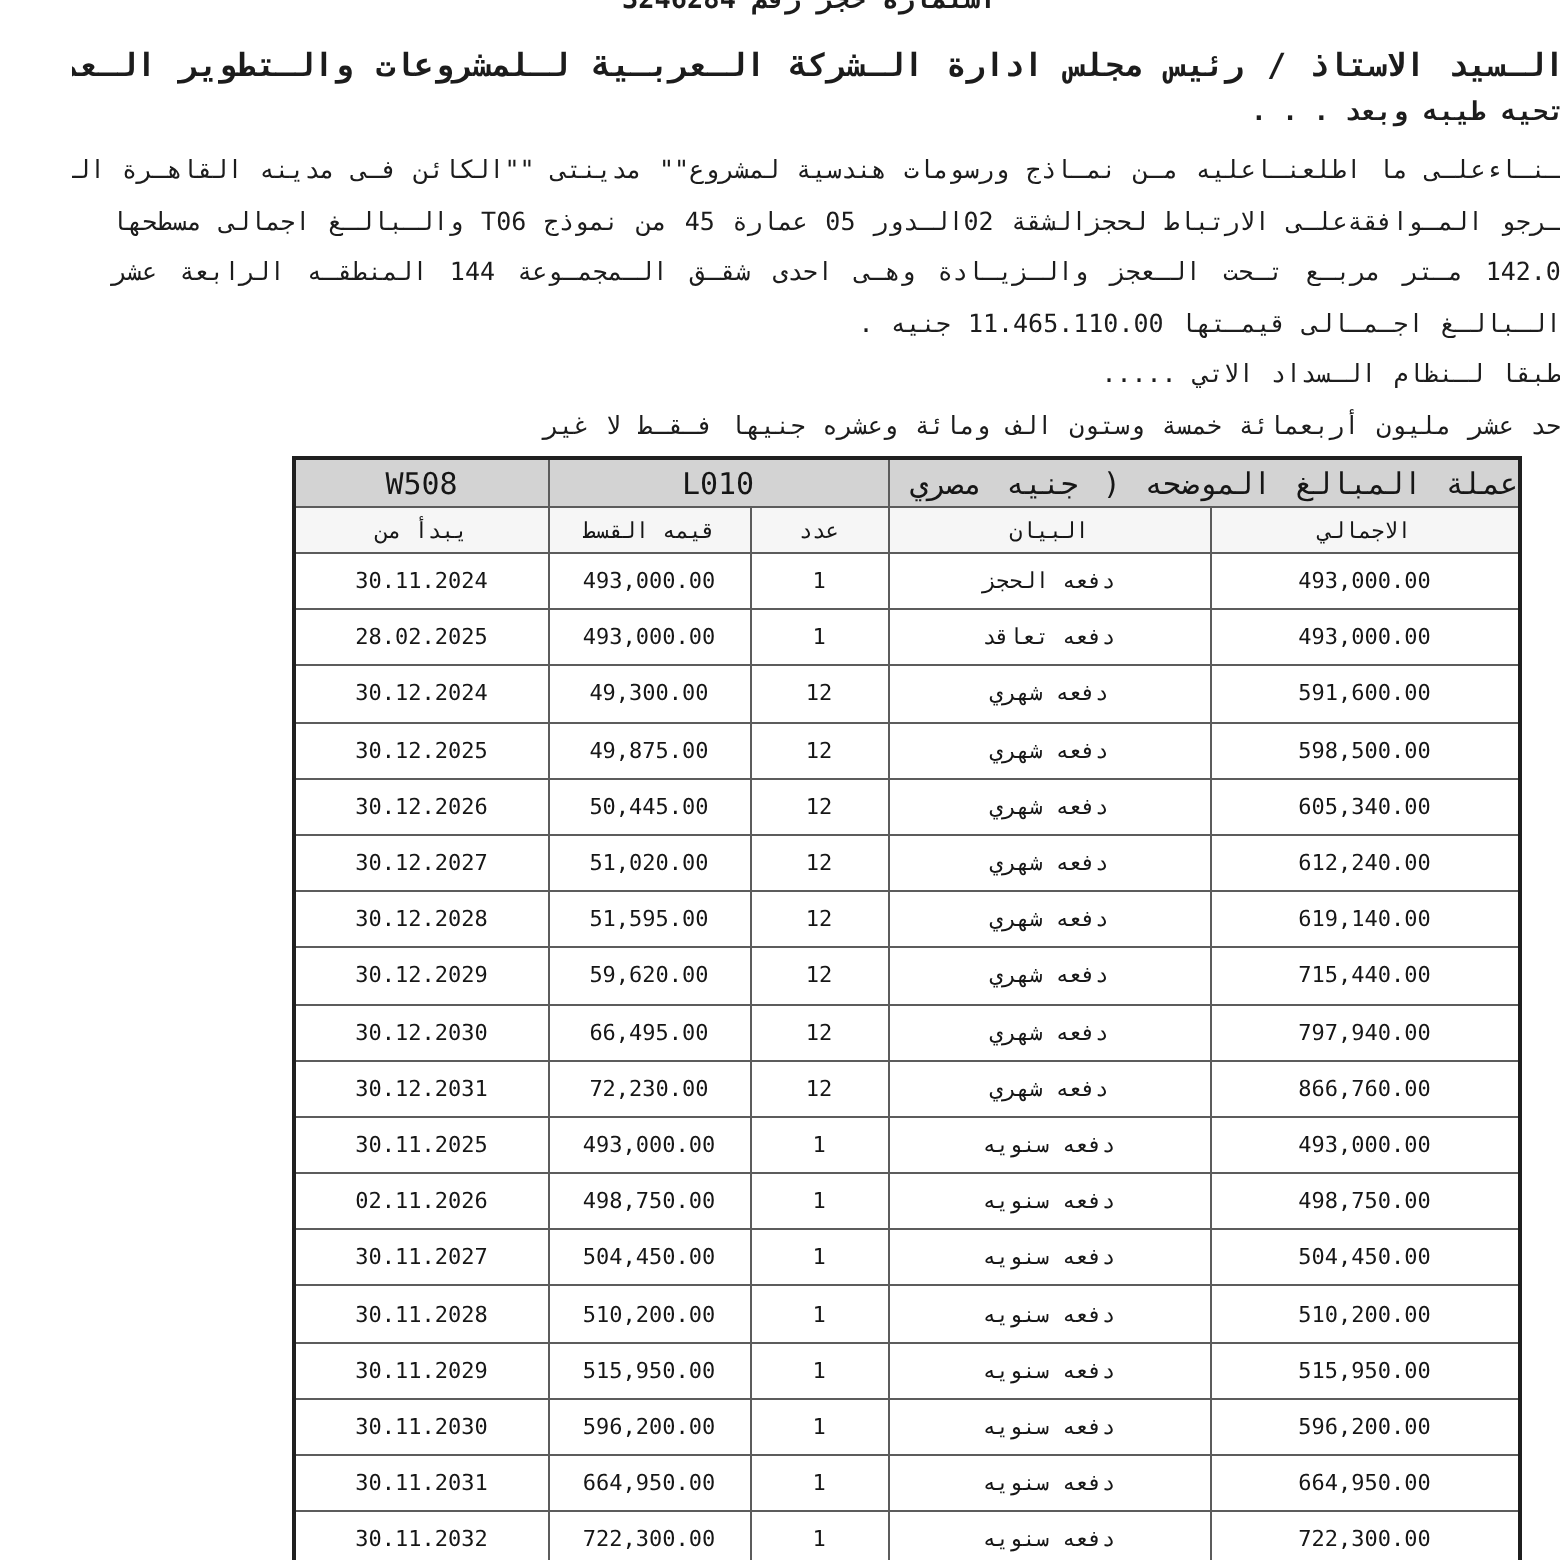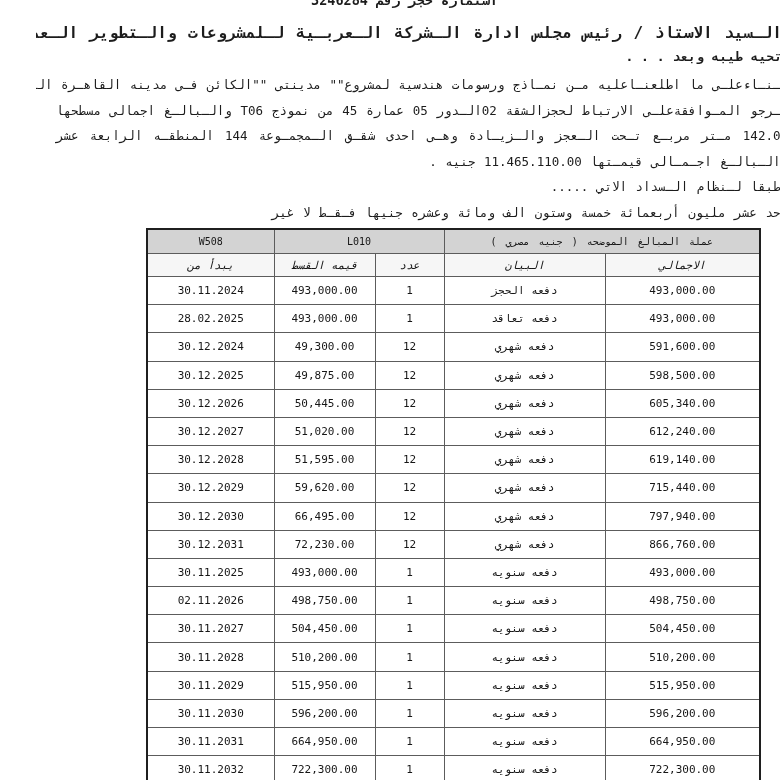--- a/index.html
+++ b/index.html
@@ -38,22 +38,22 @@
     border-collapse:collapse; table-layout:fixed; direction:rtl;
     font-family:"DejaVu Sans Mono","DejaVu Sans",sans-serif;
     font-size:11px; color:#161616;
     border:2px solid #1f1f1f;
   }
   table.sched th, table.sched td {
     border:1px solid #5c5c5c; padding:0; text-align:center;
     vertical-align:middle; font-weight:normal; overflow:hidden;
     white-space:nowrap;
   }
-  tr.group-row th { background:#d3d3d3; height:23px; font-size:10px; word-spacing:3px; }
-  tr.col-row th   { background:#f6f6f6; height:22px;font-style:italic; }
+  tr.group-row th { background:#d3d3d3; height:23px; font-size:15px; word-spacing:3px; }
+  tr.col-row th   { background:#f6f6f6; height:22px; }
   tbody.sched-body td { background:#ffffff; height:27.2px; }
 </style>
 </head>
 <body>
 
 <div class="page">
 
   <div class="doc-title">استمارة حجز رقم 3246284</div>
 
   <div class="addressee">الـسيد الاستاذ / رئيس مجلس ادارة الـشركة الـعربـية لـلمشروعات والـتطوير الـعمرانى ..</div>

